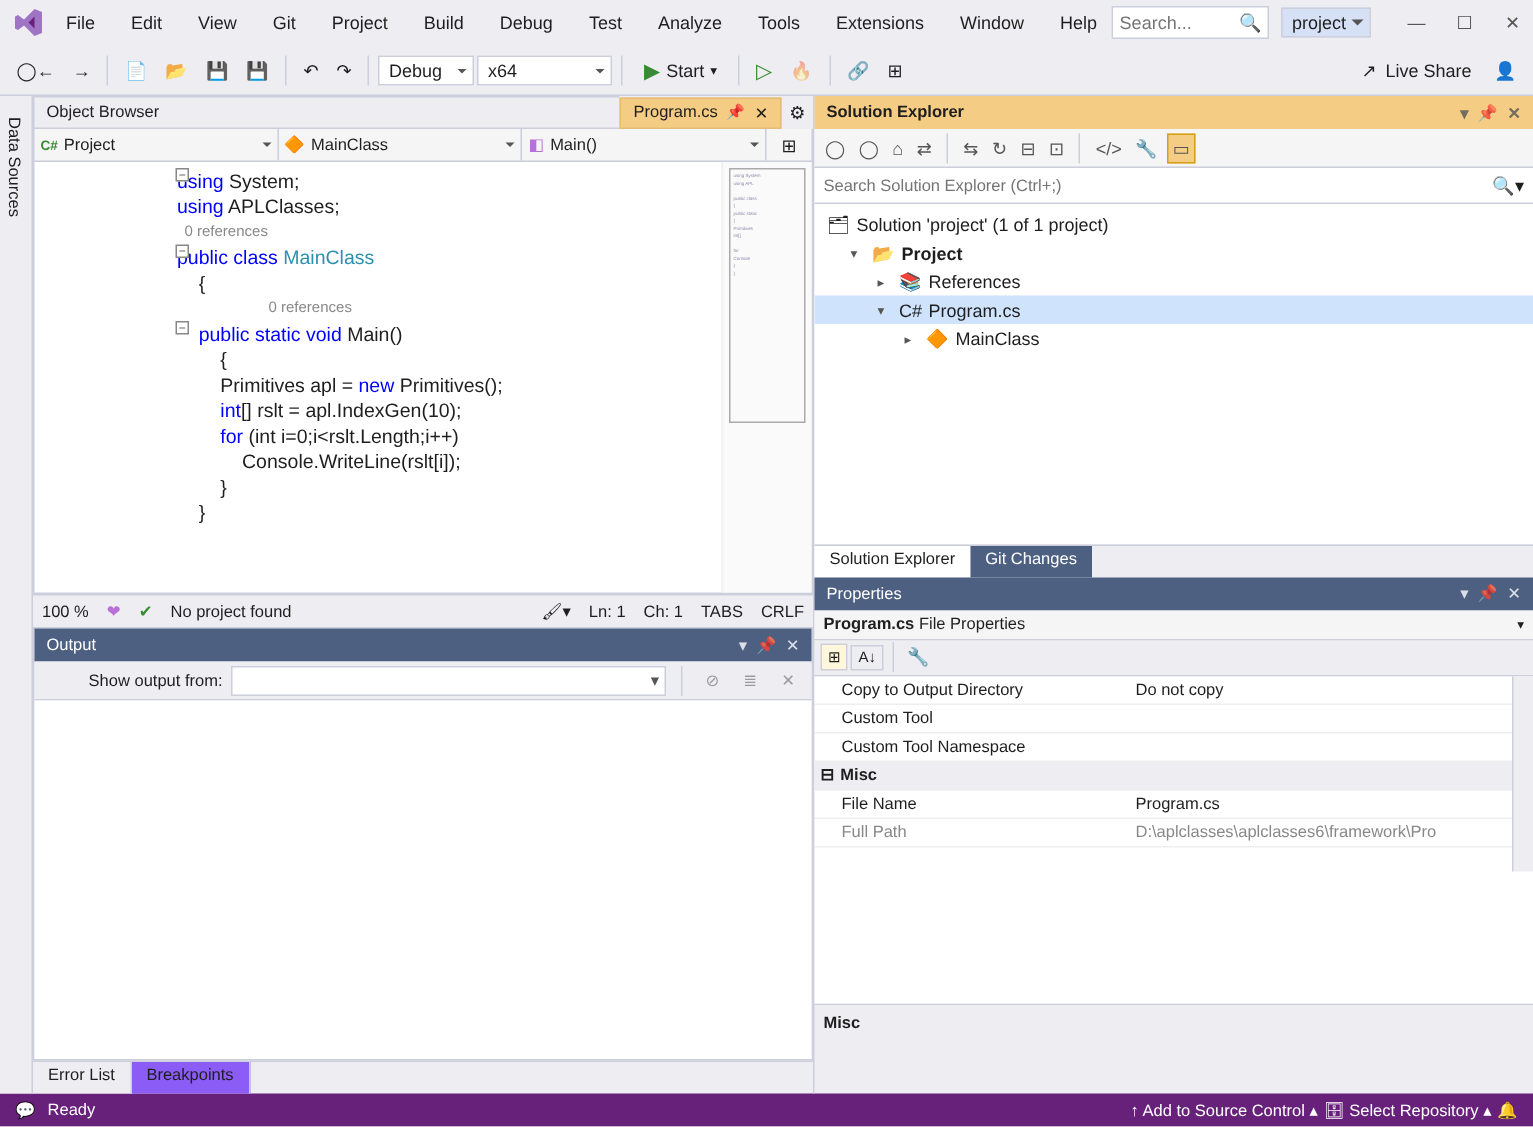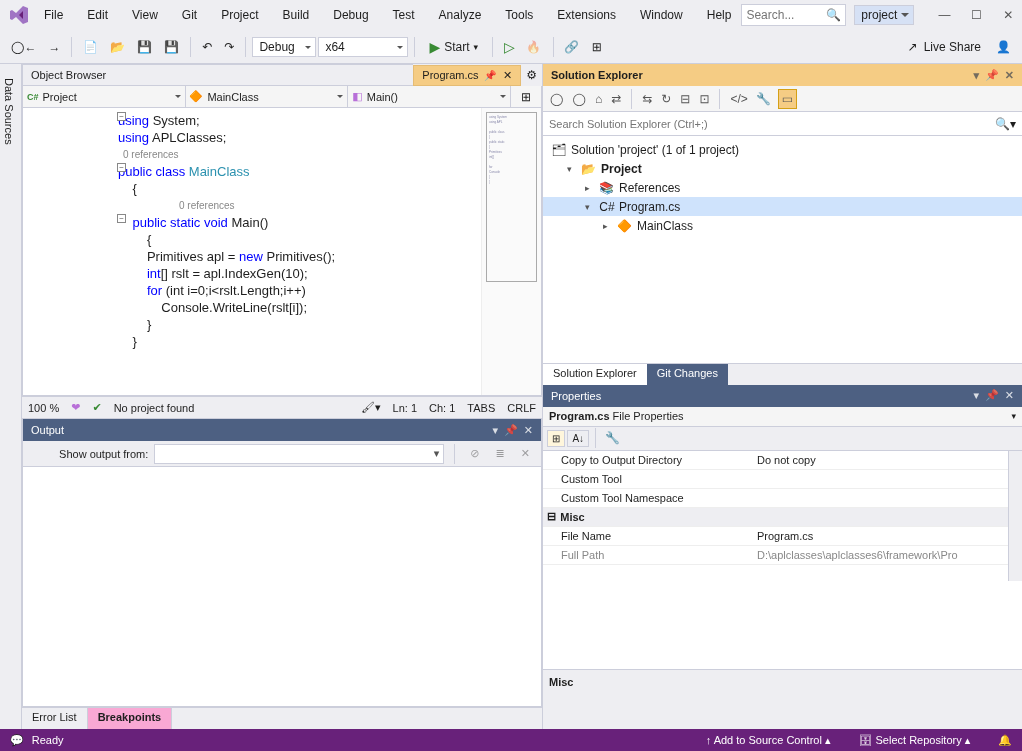--- a/index.html
+++ b/index.html
@@ -45,21 +45,21 @@
 .ok-icon { color: #388a34; }
 .output-panel { border: 1px solid #cccedb; display: flex; flex-direction: column; flex: 1; min-height: 0; }
 .panel-title { height: 22px; background: #4d6082; color: #fff; display: flex; align-items: center; padding: 0 8px; font-size: 11px; }
 .panel-tools { margin-left: auto; display: flex; gap: 6px; opacity: .8; }
 .output-tb { height: 26px; background: #eeeef2; border-bottom: 1px solid #cccedb; display: flex; align-items: center; padding: 0 6px; gap: 6px; font-size: 11px; justify-content: flex-end; }
 .output-combo { flex: 1; max-width: 290px; border: 1px solid #cccedb; background: #fff; height: 20px; position: relative; }
 .output-combo::after { content: '▾'; position: absolute; right: 4px; top: 2px; color: #555; }
 .output-body { flex: 1; background: #fff; }
 .bottom-tabs { height: 22px; display: flex; border-top: 1px solid #cccedb; }
 .btab { padding: 3px 10px; font-size: 11px; border-right: 1px solid #cccedb; background: #eeeef2; cursor: pointer; }
-.btab.active { background: #f9a8d4; font-weight: bold; }
+.btab.active { background: #8b5cf6; }
 .right-col { flex: 1; display: flex; flex-direction: column; border-left: 1px solid #cccedb; }
 .se-title { height: 22px; background: #f5cc84; display: flex; align-items: center; padding: 0 8px; font-size: 11px; font-weight: 600; }
 .se-toolbar { height: 26px; border-bottom: 1px solid #cccedb; display: flex; align-items: center; padding: 0 4px; gap: 3px; background: #f5f5f5; }
 .se-tb-btn { padding: 2px 3px; cursor: pointer; font-size: 12px; color: #555; }
 .se-search { height: 24px; border-bottom: 1px solid #cccedb; display: flex; align-items: center; padding: 0 6px; background: #fff; }
 .se-search input { border: none; outline: none; flex: 1; font-size: 11px; color: #888; }
 .se-tree { flex: 1; background: #fff; padding: 4px 0; font-size: 12px; overflow: hidden; }
 .tree-item { display: flex; align-items: center; height: 19px; padding-left: 8px; gap: 4px; cursor: pointer; }
 .tree-item.sel { background: #cfe3fc; }
 .tree-indent { display: inline-block; }
@@ -74,21 +74,21 @@
 .props-tb { height: 24px; border-bottom: 1px solid #cccedb; display: flex; align-items: center; padding: 0 4px; gap: 2px; background: #eeeef2; }
 .props-tb-btn { padding: 2px 4px; border: 1px solid #cccedb; font-size: 10px; }
 .props-grid { flex: 1; background: #fff; font-size: 11px; position: relative; }
 .prop-row { display: flex; height: 19px; border-bottom: 1px solid #eee; align-items: center; }
 .prop-name { width: 210px; padding-left: 18px; }
 .prop-val { flex: 1; padding-left: 4px; }
 .prop-cat { font-weight: 600; background: #eeeef2; padding-left: 4px; display: flex; align-items: center; gap: 4px; }
 .prop-readonly { color: #888; }
 .props-desc { height: 60px; border-top: 1px solid #cccedb; padding: 6px; font-size: 11px; }
 .statusbar { height: 22px; background: #68217a; color: #fff; display: flex; align-items: center; padding: 0 10px; font-size: 11px; gap: 8px; }
-.sb-right { margin-left: auto; display: flex; gap: 28px; align-items: center; }
+.sb-right { margin-left: auto; display: flex; gap: 4px; align-items: center; }
 svg { display: block; }
 </style>
 </head>
 <body>
 
 <div class="titlebar">
   <div class="vs-logo">
     <svg width="18" height="18" viewBox="0 0 18 18">
         <path fill="#a074c4" d="M13 0l5 2v14l-5 2-7-7-4 3-2-1V5l2-1 4 3 7-7z"></path>
         <path fill="#68217a" d="M13 5v8l-4-4z"></path>

